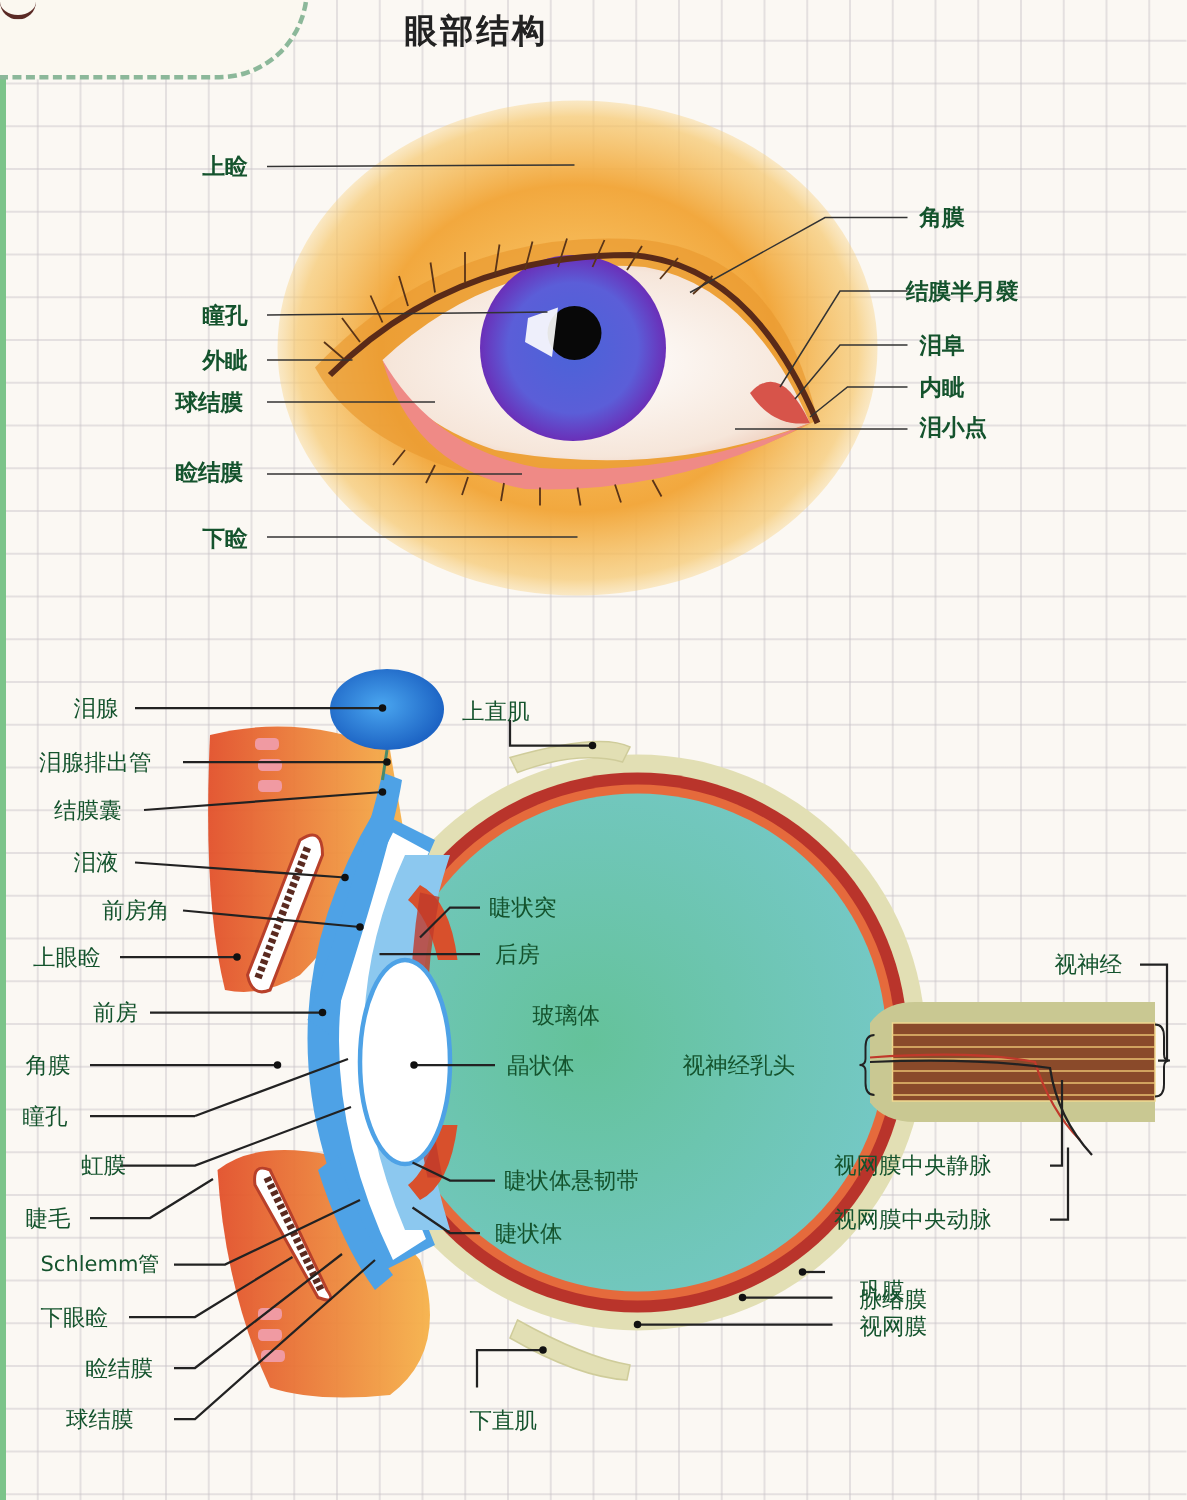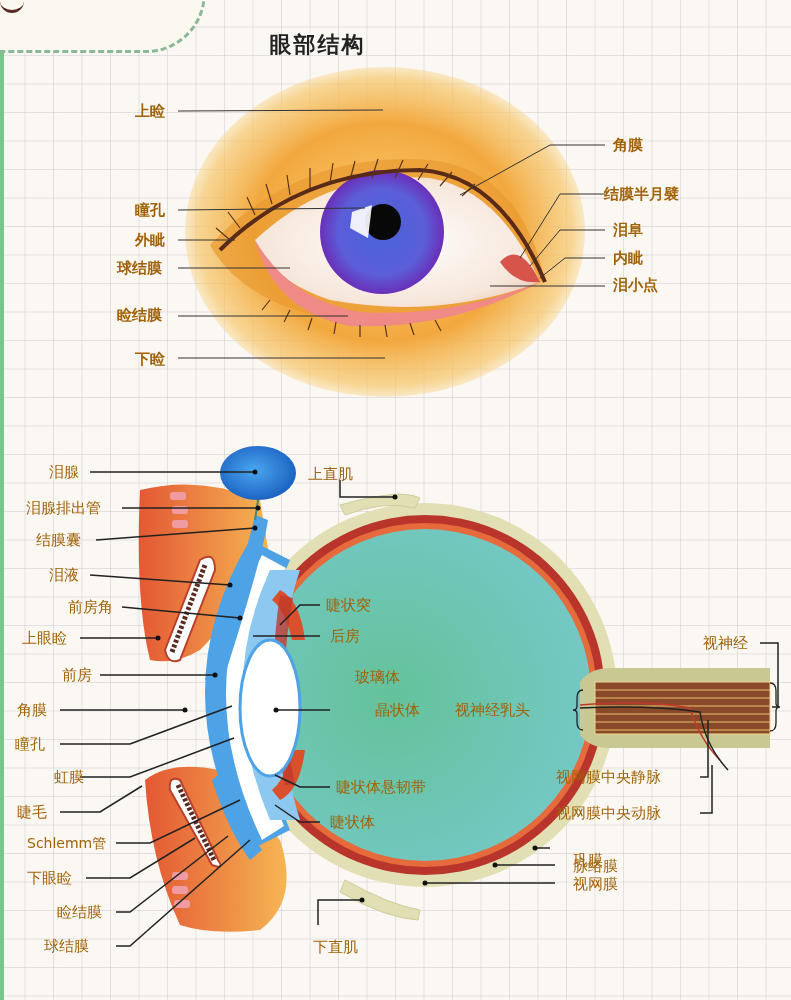--- a/index.html
+++ b/index.html
@@ -9,22 +9,22 @@
     background-image:
       linear-gradient(to right, rgba(200,195,200,0.45) 1px, transparent 1px),
       linear-gradient(to bottom, rgba(200,195,200,0.45) 1px, transparent 1px);
     background-size:28.5px 28.5px;
     background-position:-4px -2px;
     font-family:"DejaVu Sans","Liberation Sans",sans-serif;
   }
   .green-edge{position:absolute;left:0;top:40px;width:4px;height:960px;background:#7cc48a;}
   .header-bubble{position:absolute;left:-40px;top:-60px;width:240px;height:110px;border-radius:0 0 60px 30px;background:#fbf8f0;border:3px dashed #8cb89a;border-top:none;}
   .logo-frag{position:absolute;left:0;top:0;width:24px;height:10px;border-bottom:3px solid #5a2a25;border-radius:0 0 12px 12px;}
-  .title{position:absolute;left:0;width:635px;top:6px;text-align:center;font-size:22px;font-weight:bold;color:#222;letter-spacing:2px;margin-top:24px;}
-  .lbl{position:absolute;font-size:15px;color:#a16207;white-space:nowrap;line-height:18px;}
+  .title{position:absolute;left:0;width:635px;top:6px;text-align:center;font-size:22px;font-weight:bold;color:#222;letter-spacing:2px;}
+  .lbl{position:absolute;font-size:15px;color:#14532d;white-space:nowrap;line-height:18px;}
   .lbl.b{font-weight:bold;}
   svg.art{position:absolute;left:0;top:0;}
 </style>
 </head>
 <body>
 
 <div class="green-edge"></div>
 <div class="header-bubble"></div>
 <div class="logo-frag"></div>
 
@@ -231,21 +231,21 @@
 <div class="lbl" style="left:17px;top:803px;">睫毛</div>
 <div class="lbl" style="left:27px;top:834px;font-size:14px;">Schlemm管</div>
 <div class="lbl" style="left:27px;top:869px;">下眼睑</div>
 <div class="lbl" style="left:57px;top:903px;">睑结膜</div>
 <div class="lbl" style="left:44px;top:937px;">球结膜</div>
 
 <div class="lbl" style="left:308px;top:465px;">上直肌</div>
 <div class="lbl" style="left:326px;top:596px;">睫状突</div>
 <div class="lbl" style="left:330px;top:627px;">后房</div>
 <div class="lbl" style="left:355px;top:668px;">玻璃体</div>
-<div class="lbl" style="left:338px;top:701px;margin-left:37px;">晶状体</div>
+<div class="lbl" style="left:338px;top:701px;">晶状体</div>
 <div class="lbl" style="left:336px;top:778px;">睫状体悬韧带</div>
 <div class="lbl" style="left:330px;top:813px;">睫状体</div>
 <div class="lbl" style="left:455px;top:701px;">视神经乳头</div>
 <div class="lbl" style="left:313px;top:938px;">下直肌</div>
 
 <div class="lbl" style="left:703px;top:634px;">视神经</div>
 <div class="lbl" style="left:556px;top:768px;">视网膜中央静脉</div>
 <div class="lbl" style="left:556px;top:804px;">视网膜中央动脉</div>
 <div class="lbl" style="left:573px;top:839px;margin-top:12px;">巩膜</div>
 <div class="lbl" style="left:573px;top:857px;">脉络膜</div>

